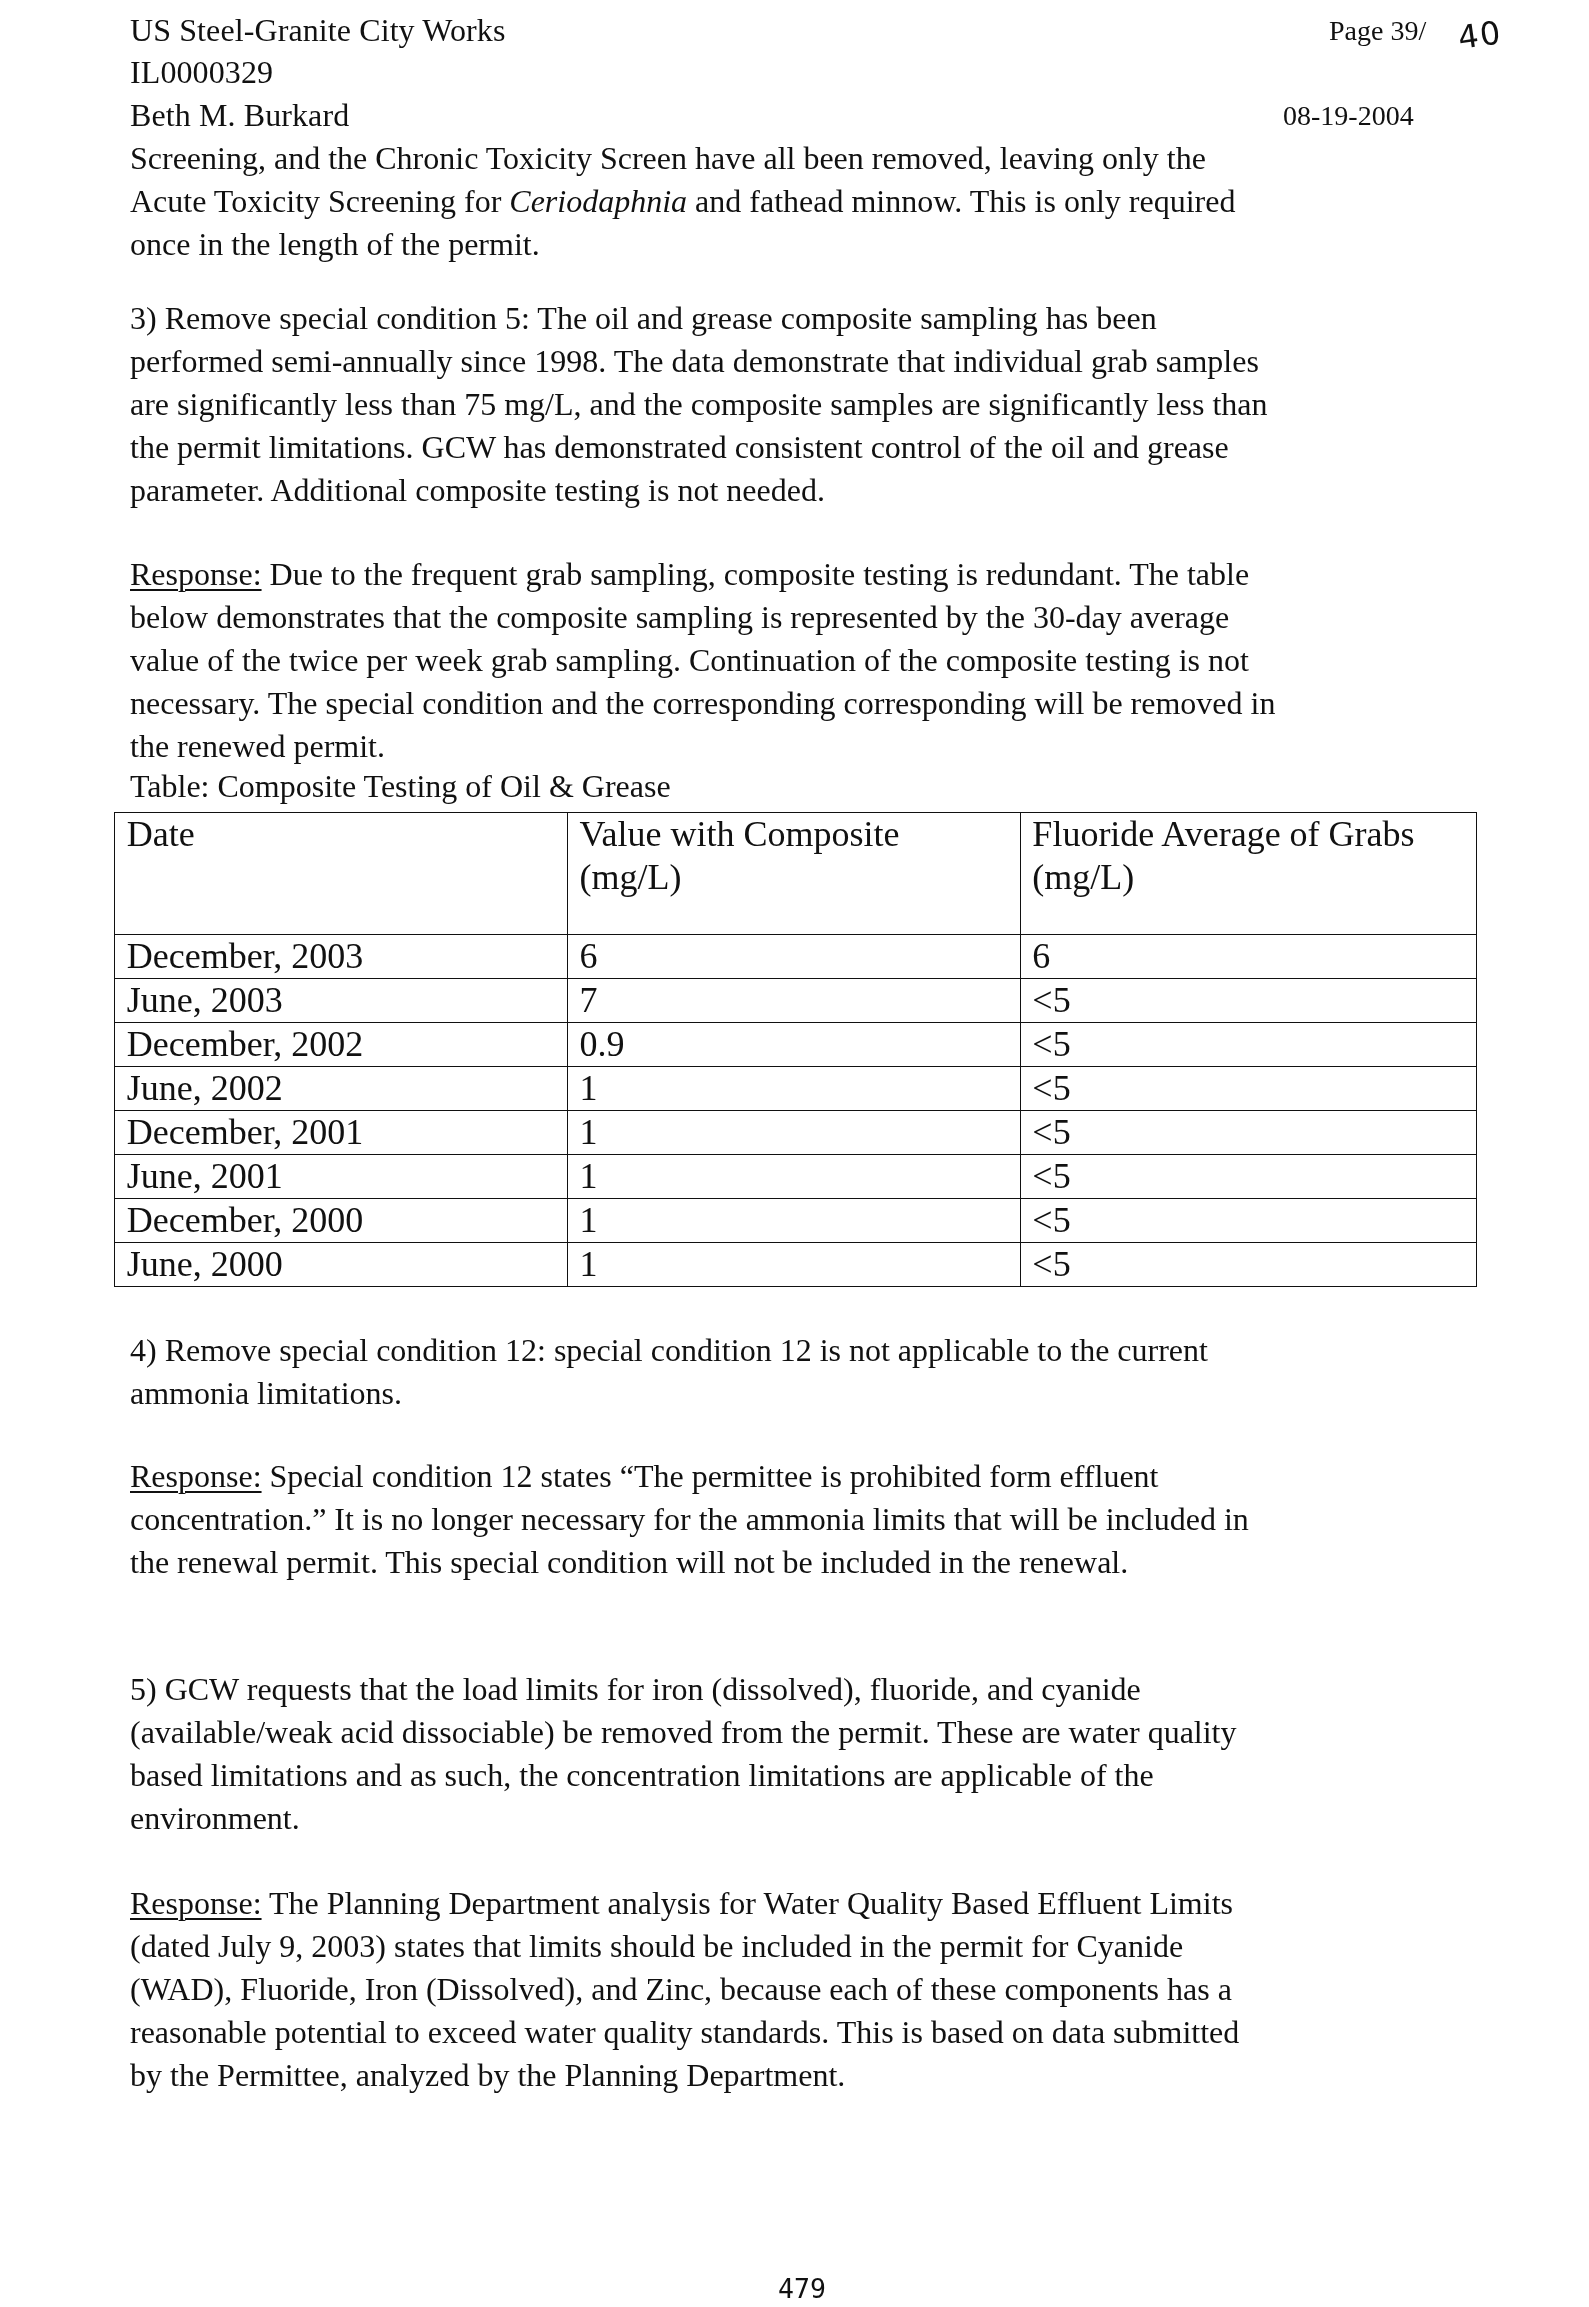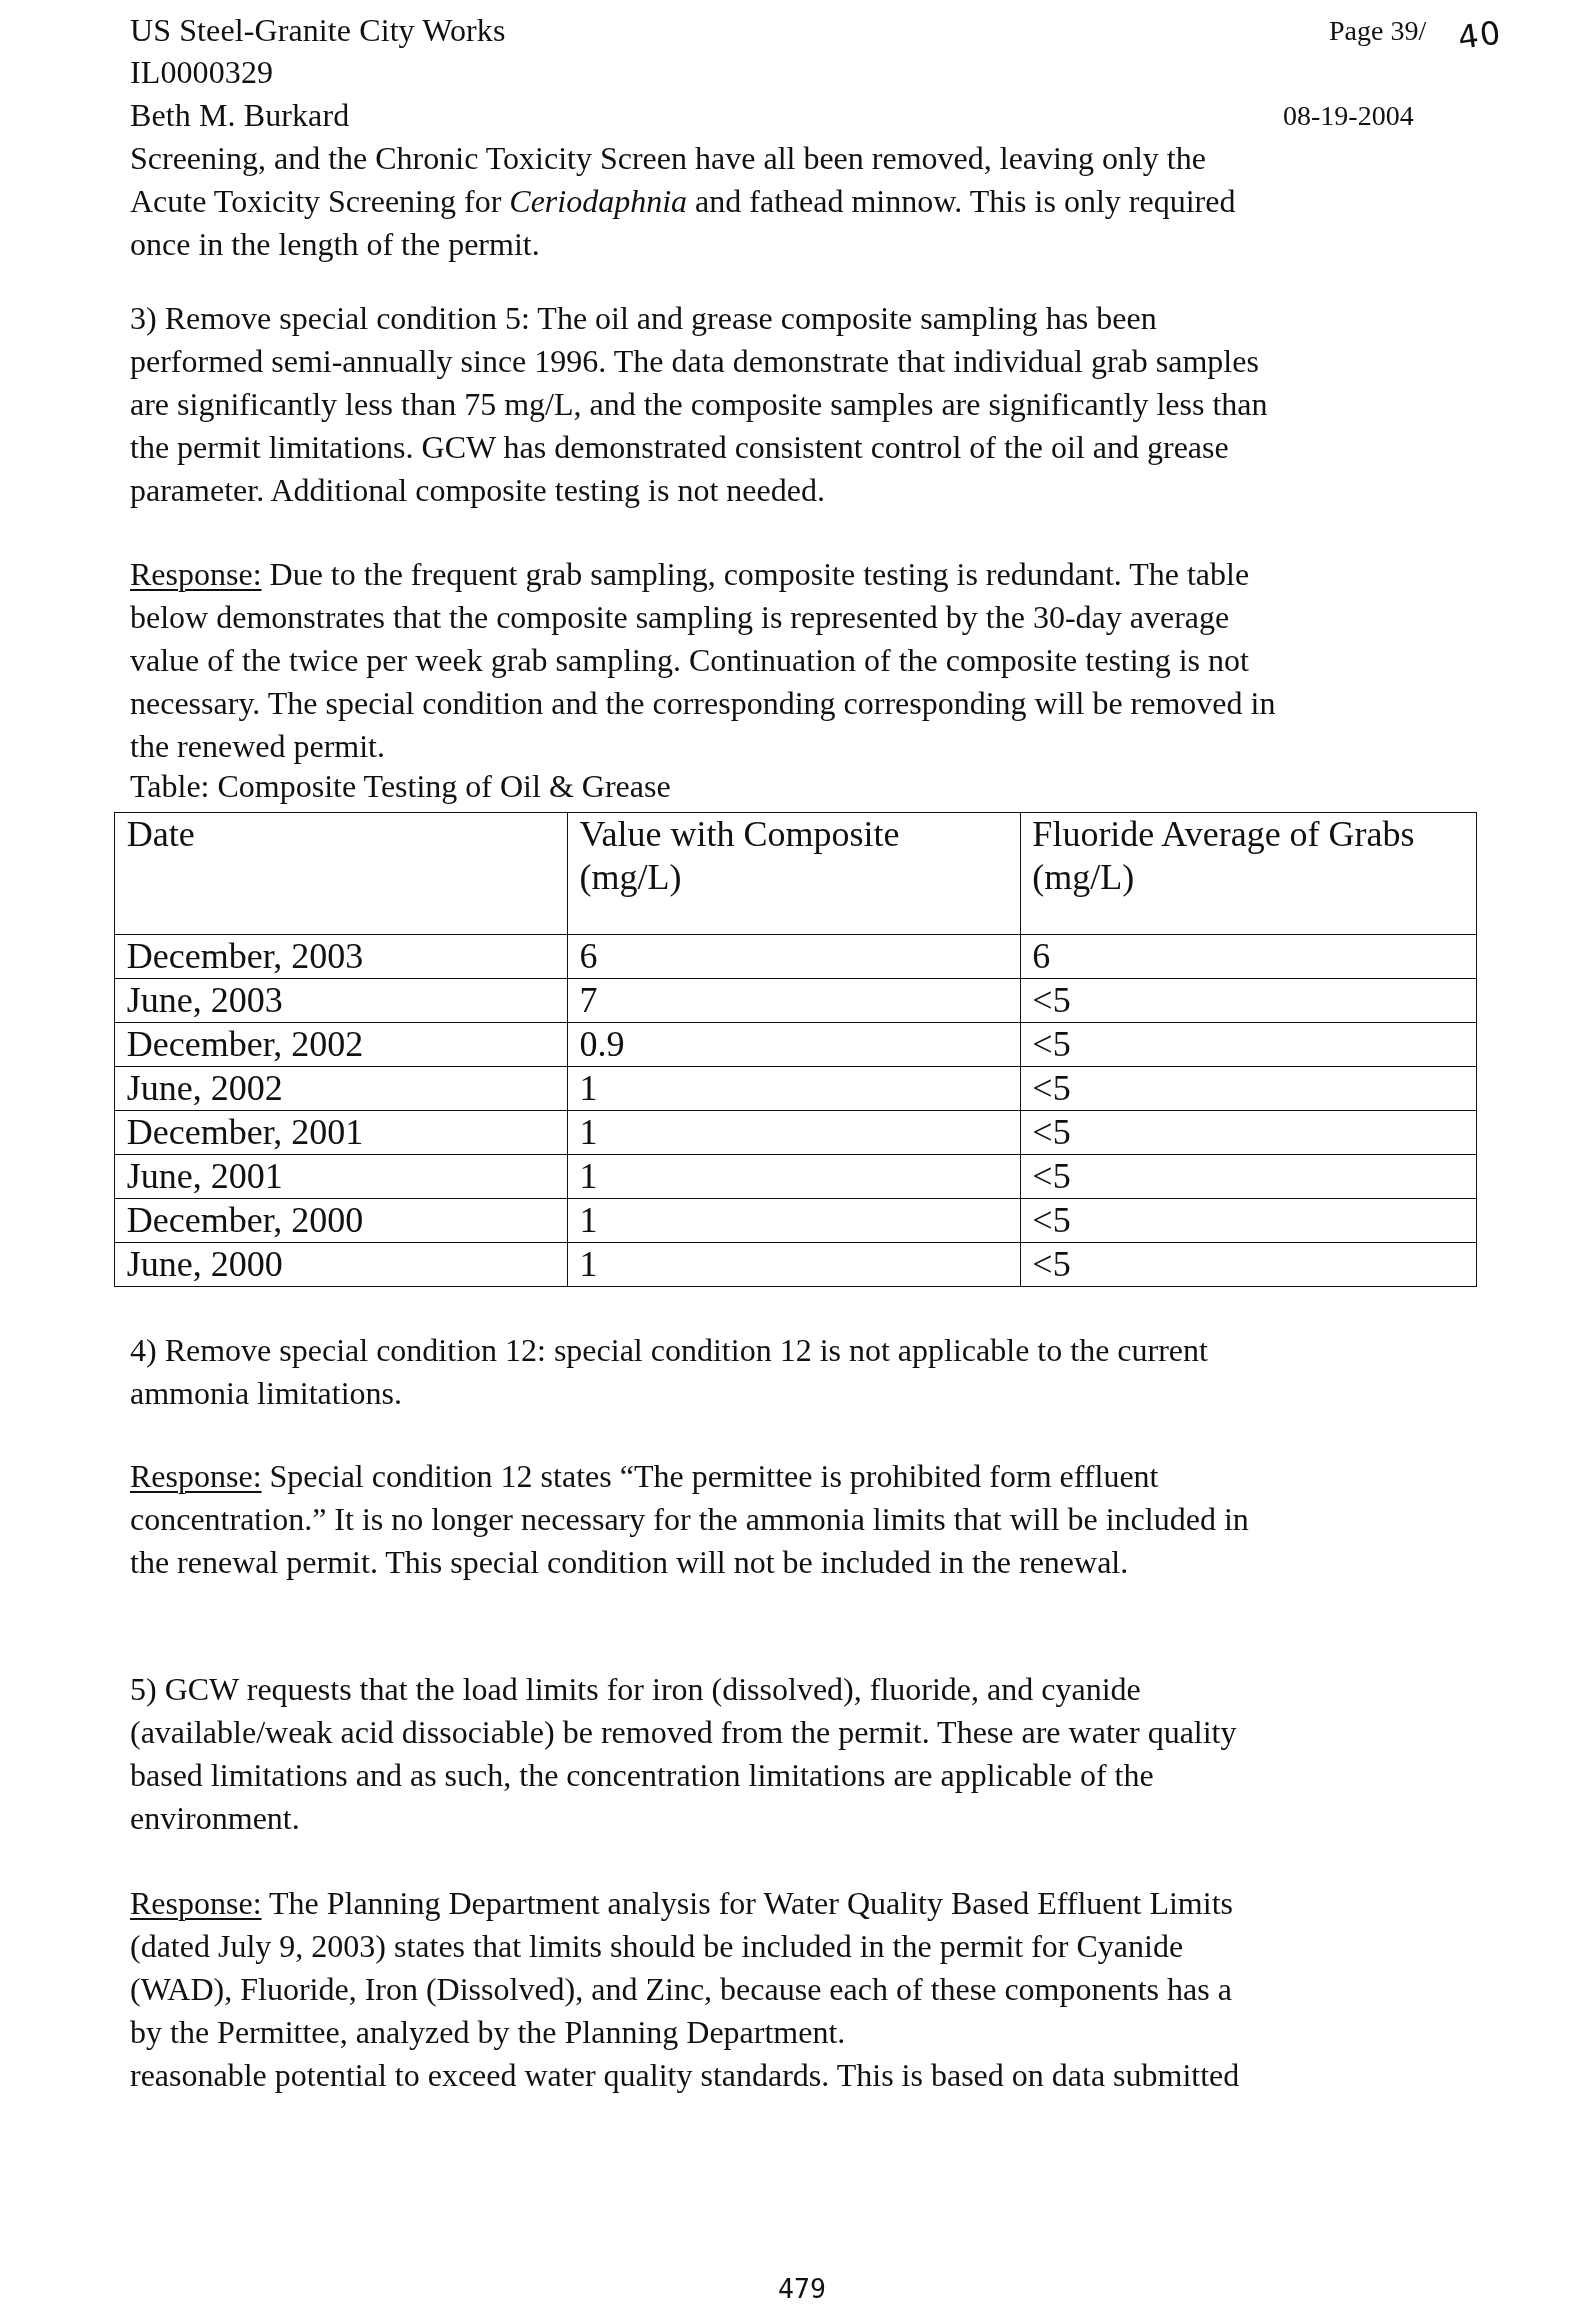--- a/index.html
+++ b/index.html
@@ -34,21 +34,21 @@
   <div class="hdr-right" style="left:1283px; top:94px;">08-19-2004</div>
 
   <div class="para" style="top:137px;">
     <span class="ln">Screening, and the Chronic Toxicity Screen have all been removed, leaving only the</span>
     <span class="ln"><span>Acute Toxicity Screening for </span><span class="it">Ceriodaphnia</span><span> and fathead minnow.  This is only required</span></span>
     <span class="ln">once in the length of the permit.</span>
   </div>
 
   <div class="para" style="top:297px;">
     <span class="ln">3) Remove special condition 5: The oil and grease composite sampling has been</span>
-    <span class="ln">performed semi-annually since 1996.  The data demonstrate that individual grab samples</span>
+    <span class="ln">performed semi-annually since 1998.  The data demonstrate that individual grab samples</span>
     <span class="ln">are significantly less than 75 mg/L, and the composite samples are significantly less than</span>
     <span class="ln">the permit limitations.  GCW has demonstrated consistent control of the oil and grease</span>
     <span class="ln">parameter.  Additional composite testing is not needed.</span>
   </div>
 
   <div class="para" style="top:553px;">
     <span class="ln"><span class="u">Response:</span><span> Due to the frequent grab sampling, composite testing is redundant.  The table</span></span>
     <span class="ln">below demonstrates that the composite sampling is represented by the 30-day average</span>
     <span class="ln">value of the twice per week grab sampling.  Continuation of the composite testing is not</span>
     <span class="ln">necessary.  The special condition and the corresponding corresponding will be removed in</span>
@@ -131,19 +131,19 @@
     <span class="ln">5) GCW requests that the load limits for iron (dissolved), fluoride, and cyanide</span>
     <span class="ln">(available/weak acid dissociable) be removed from the permit.  These are water quality</span>
     <span class="ln">based limitations and as such, the concentration limitations are applicable of the</span>
     <span class="ln">environment.</span>
   </div>
 
   <div class="para" style="top:1882px;">
     <span class="ln"><span class="u">Response:</span><span> The Planning Department analysis for Water Quality Based Effluent Limits</span></span>
     <span class="ln">(dated July 9, 2003) states that limits should be included in the permit for Cyanide</span>
     <span class="ln">(WAD), Fluoride, Iron (Dissolved), and Zinc, because each of these components has a</span>
+    <span class="ln">reasonable potential to exceed water quality standards.  This is based on data submitted</span>
     <span class="ln">by the Permittee, analyzed by the Planning Department.</span>
-    <span class="ln">reasonable potential to exceed water quality standards.  This is based on data submitted</span>
   </div>
 
   <div class="pagenum">479</div>
 </div>
 
 
 </body></html>

